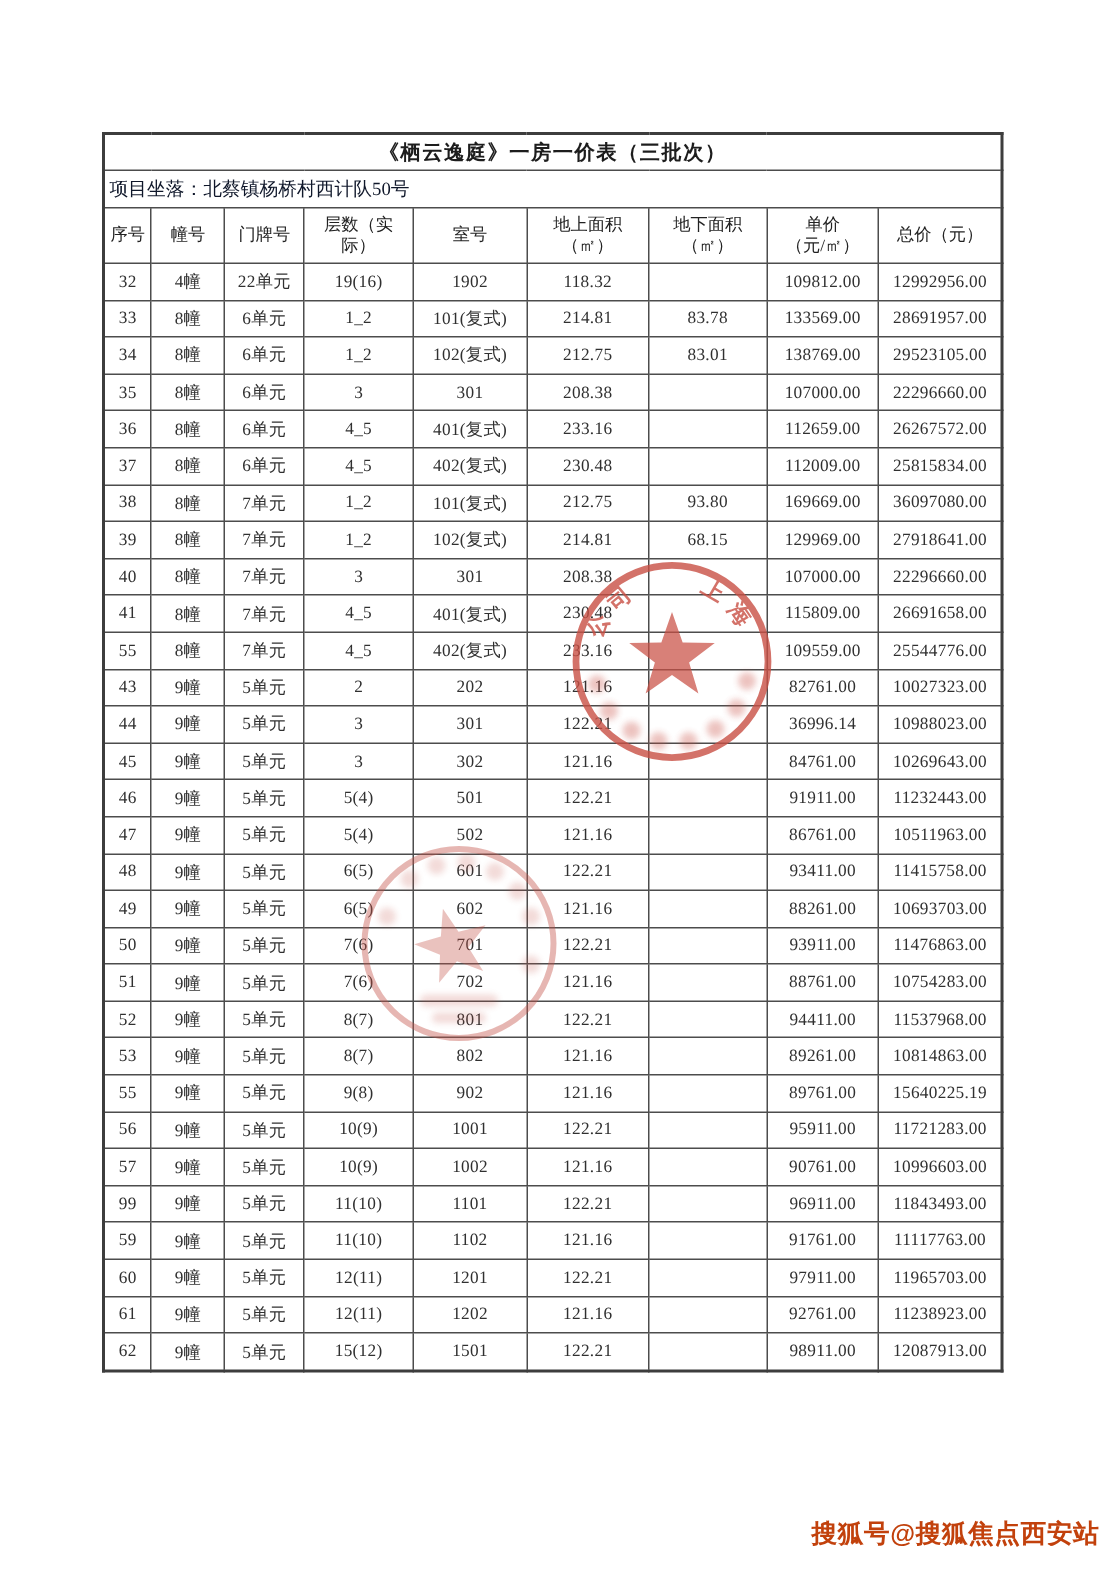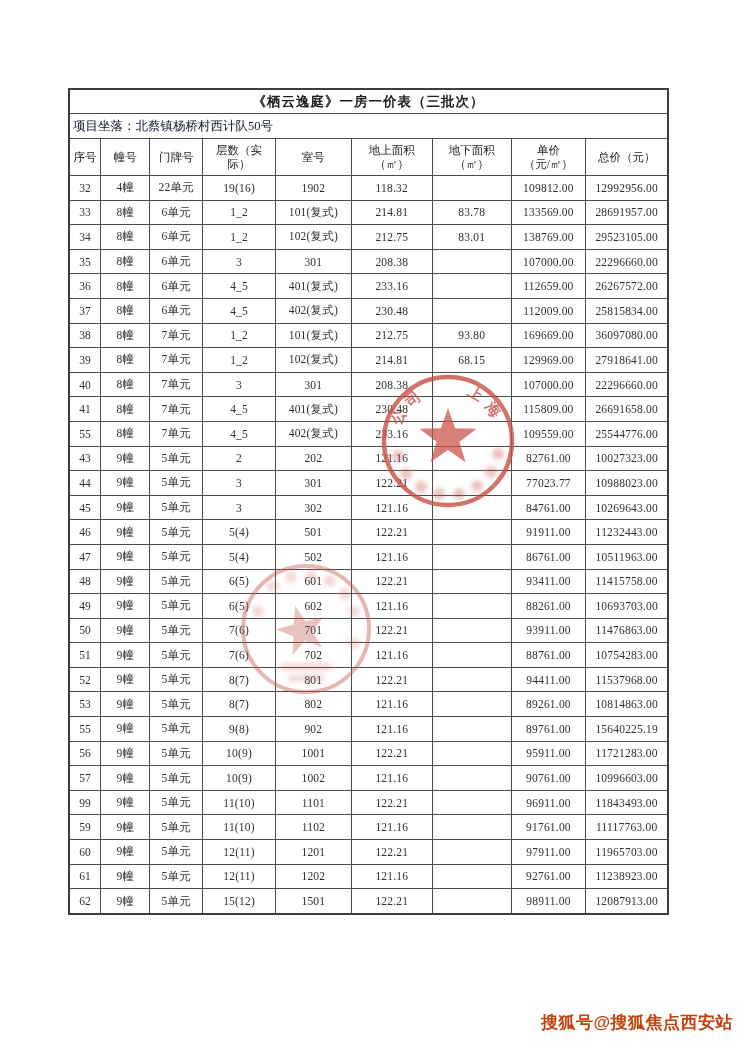--- a/index.html
+++ b/index.html
@@ -222,21 +222,21 @@
           <td>10027323.00</td>
         </tr>
         <tr>
           <td>44</td>
           <td>9幢</td>
           <td>5单元</td>
           <td>3</td>
           <td>301</td>
           <td>122.21</td>
           <td></td>
-          <td>77023.77</td>
+          <td>36996.14</td>
           <td>10988023.00</td>
         </tr>
         <tr>
           <td>45</td>
           <td>9幢</td>
           <td>5单元</td>
           <td>3</td>
           <td>302</td>
           <td>121.16</td>
           <td></td>

